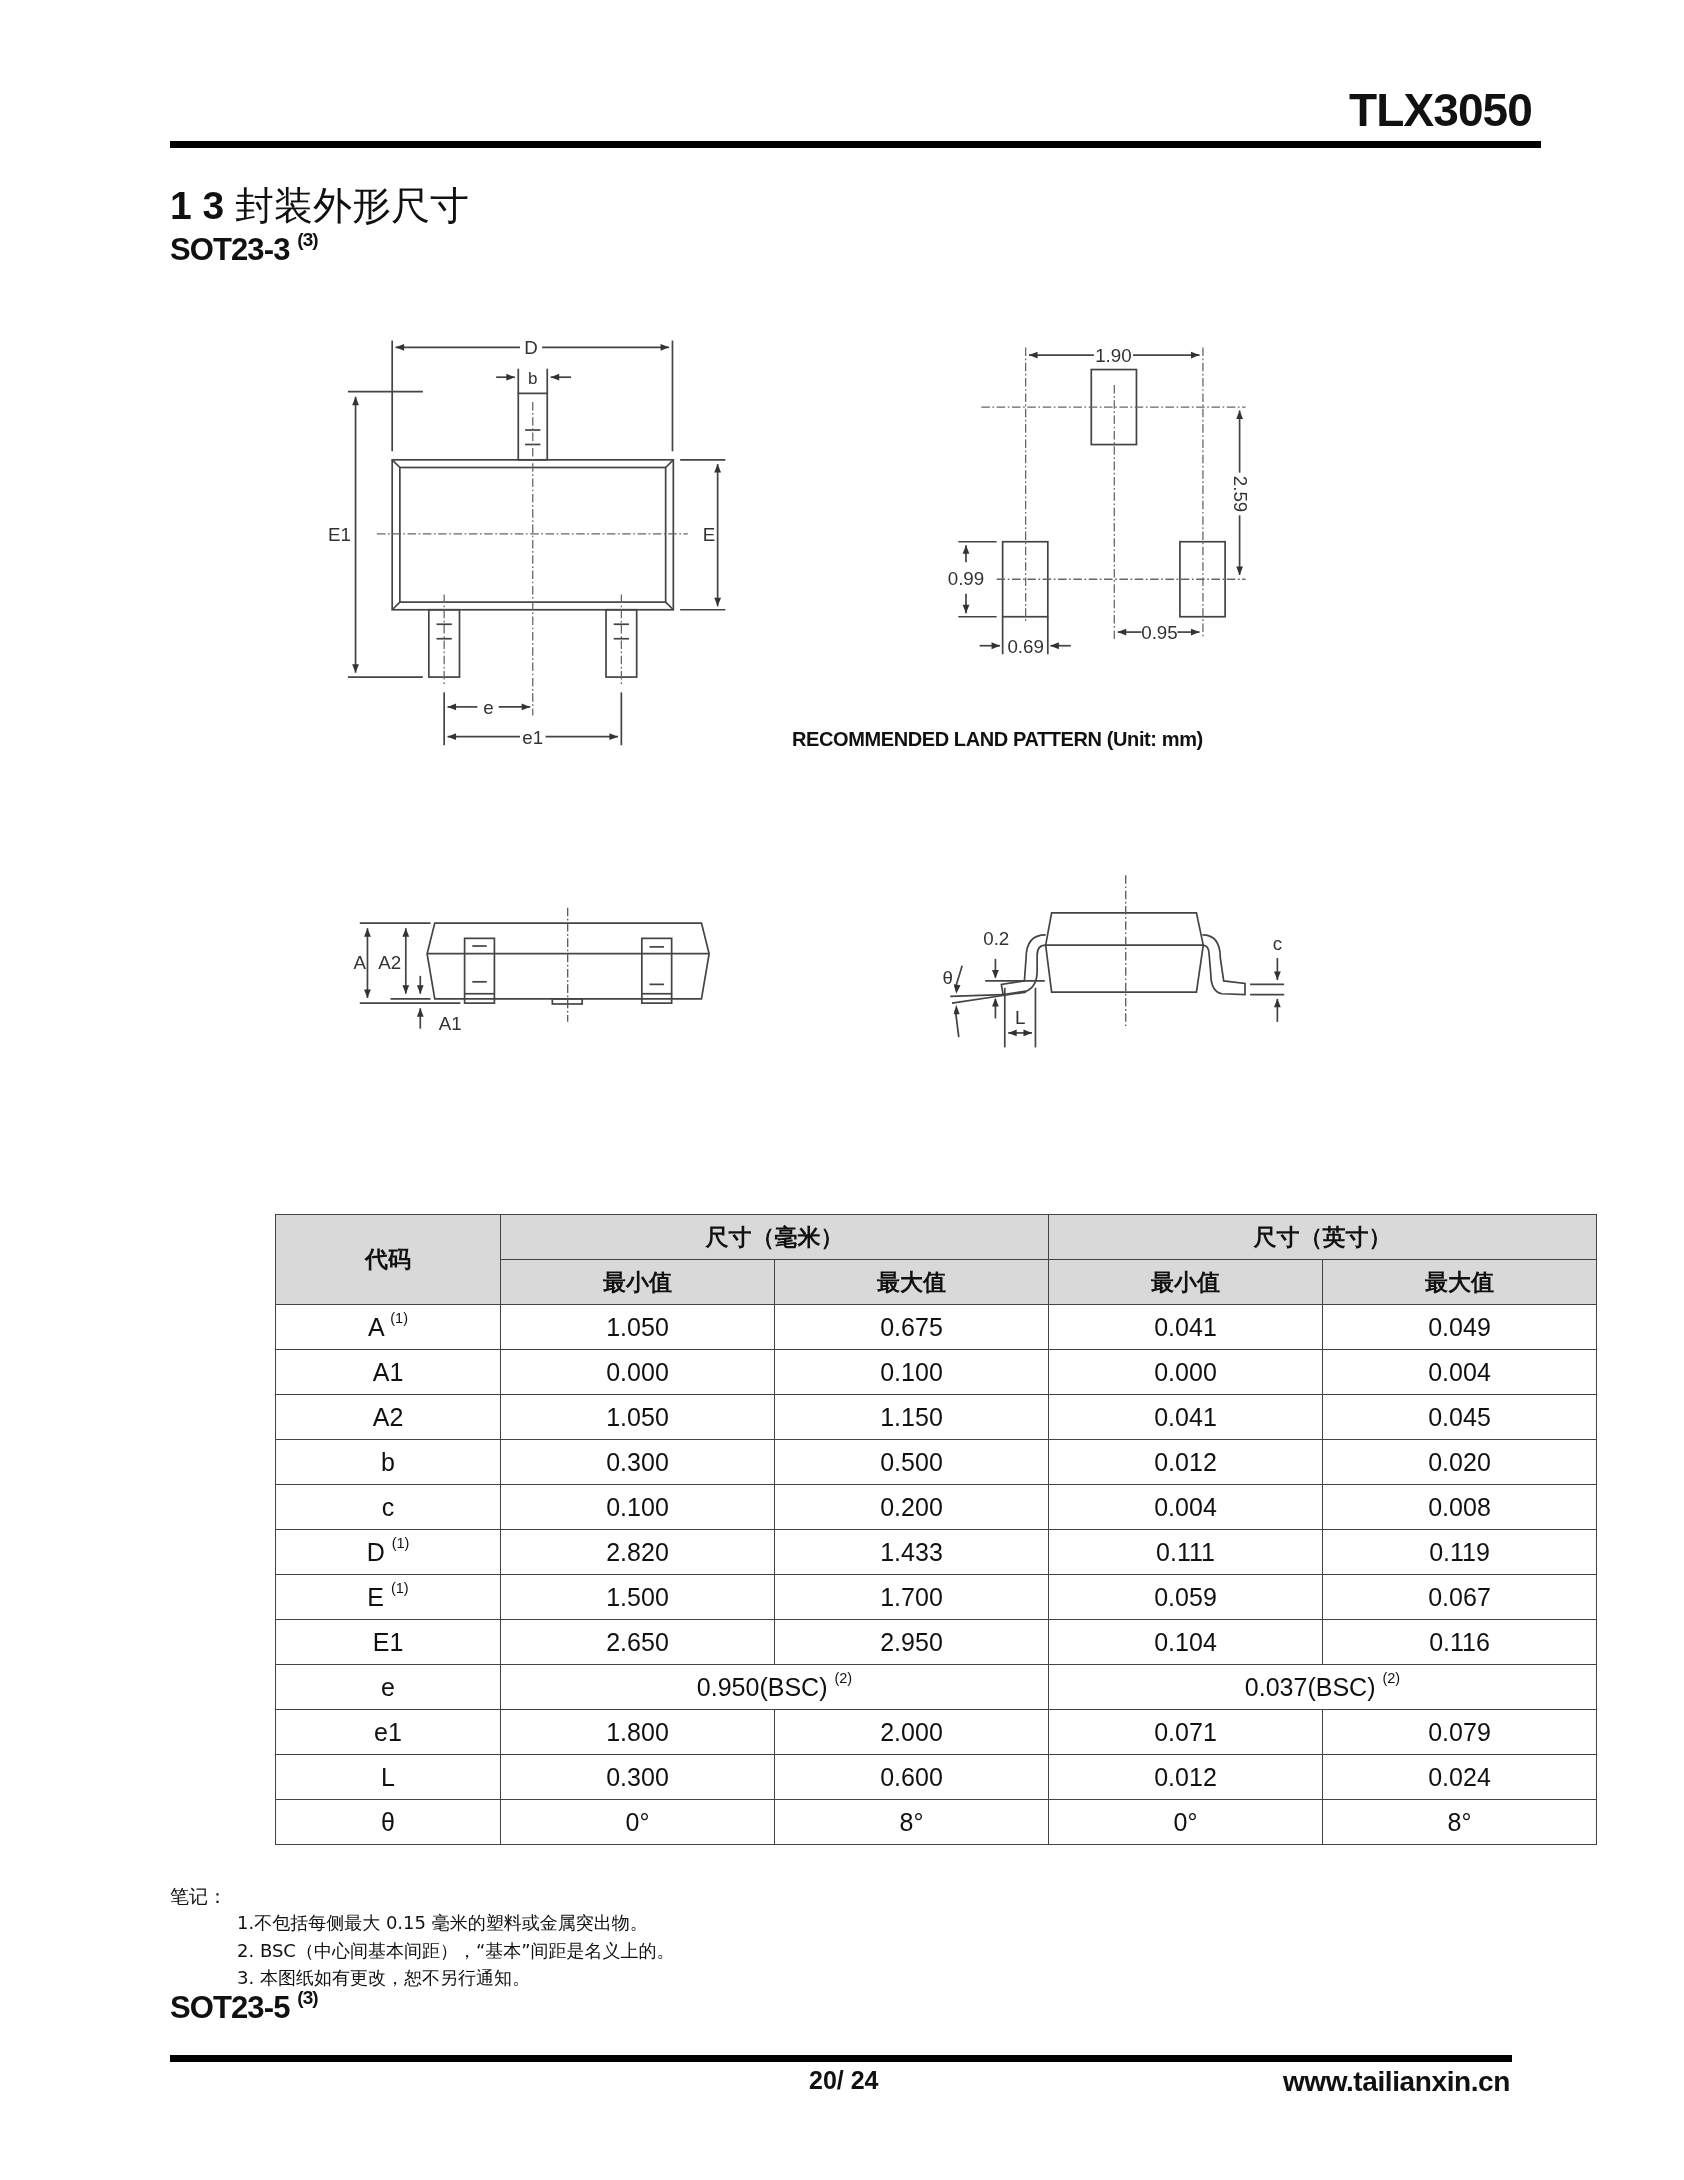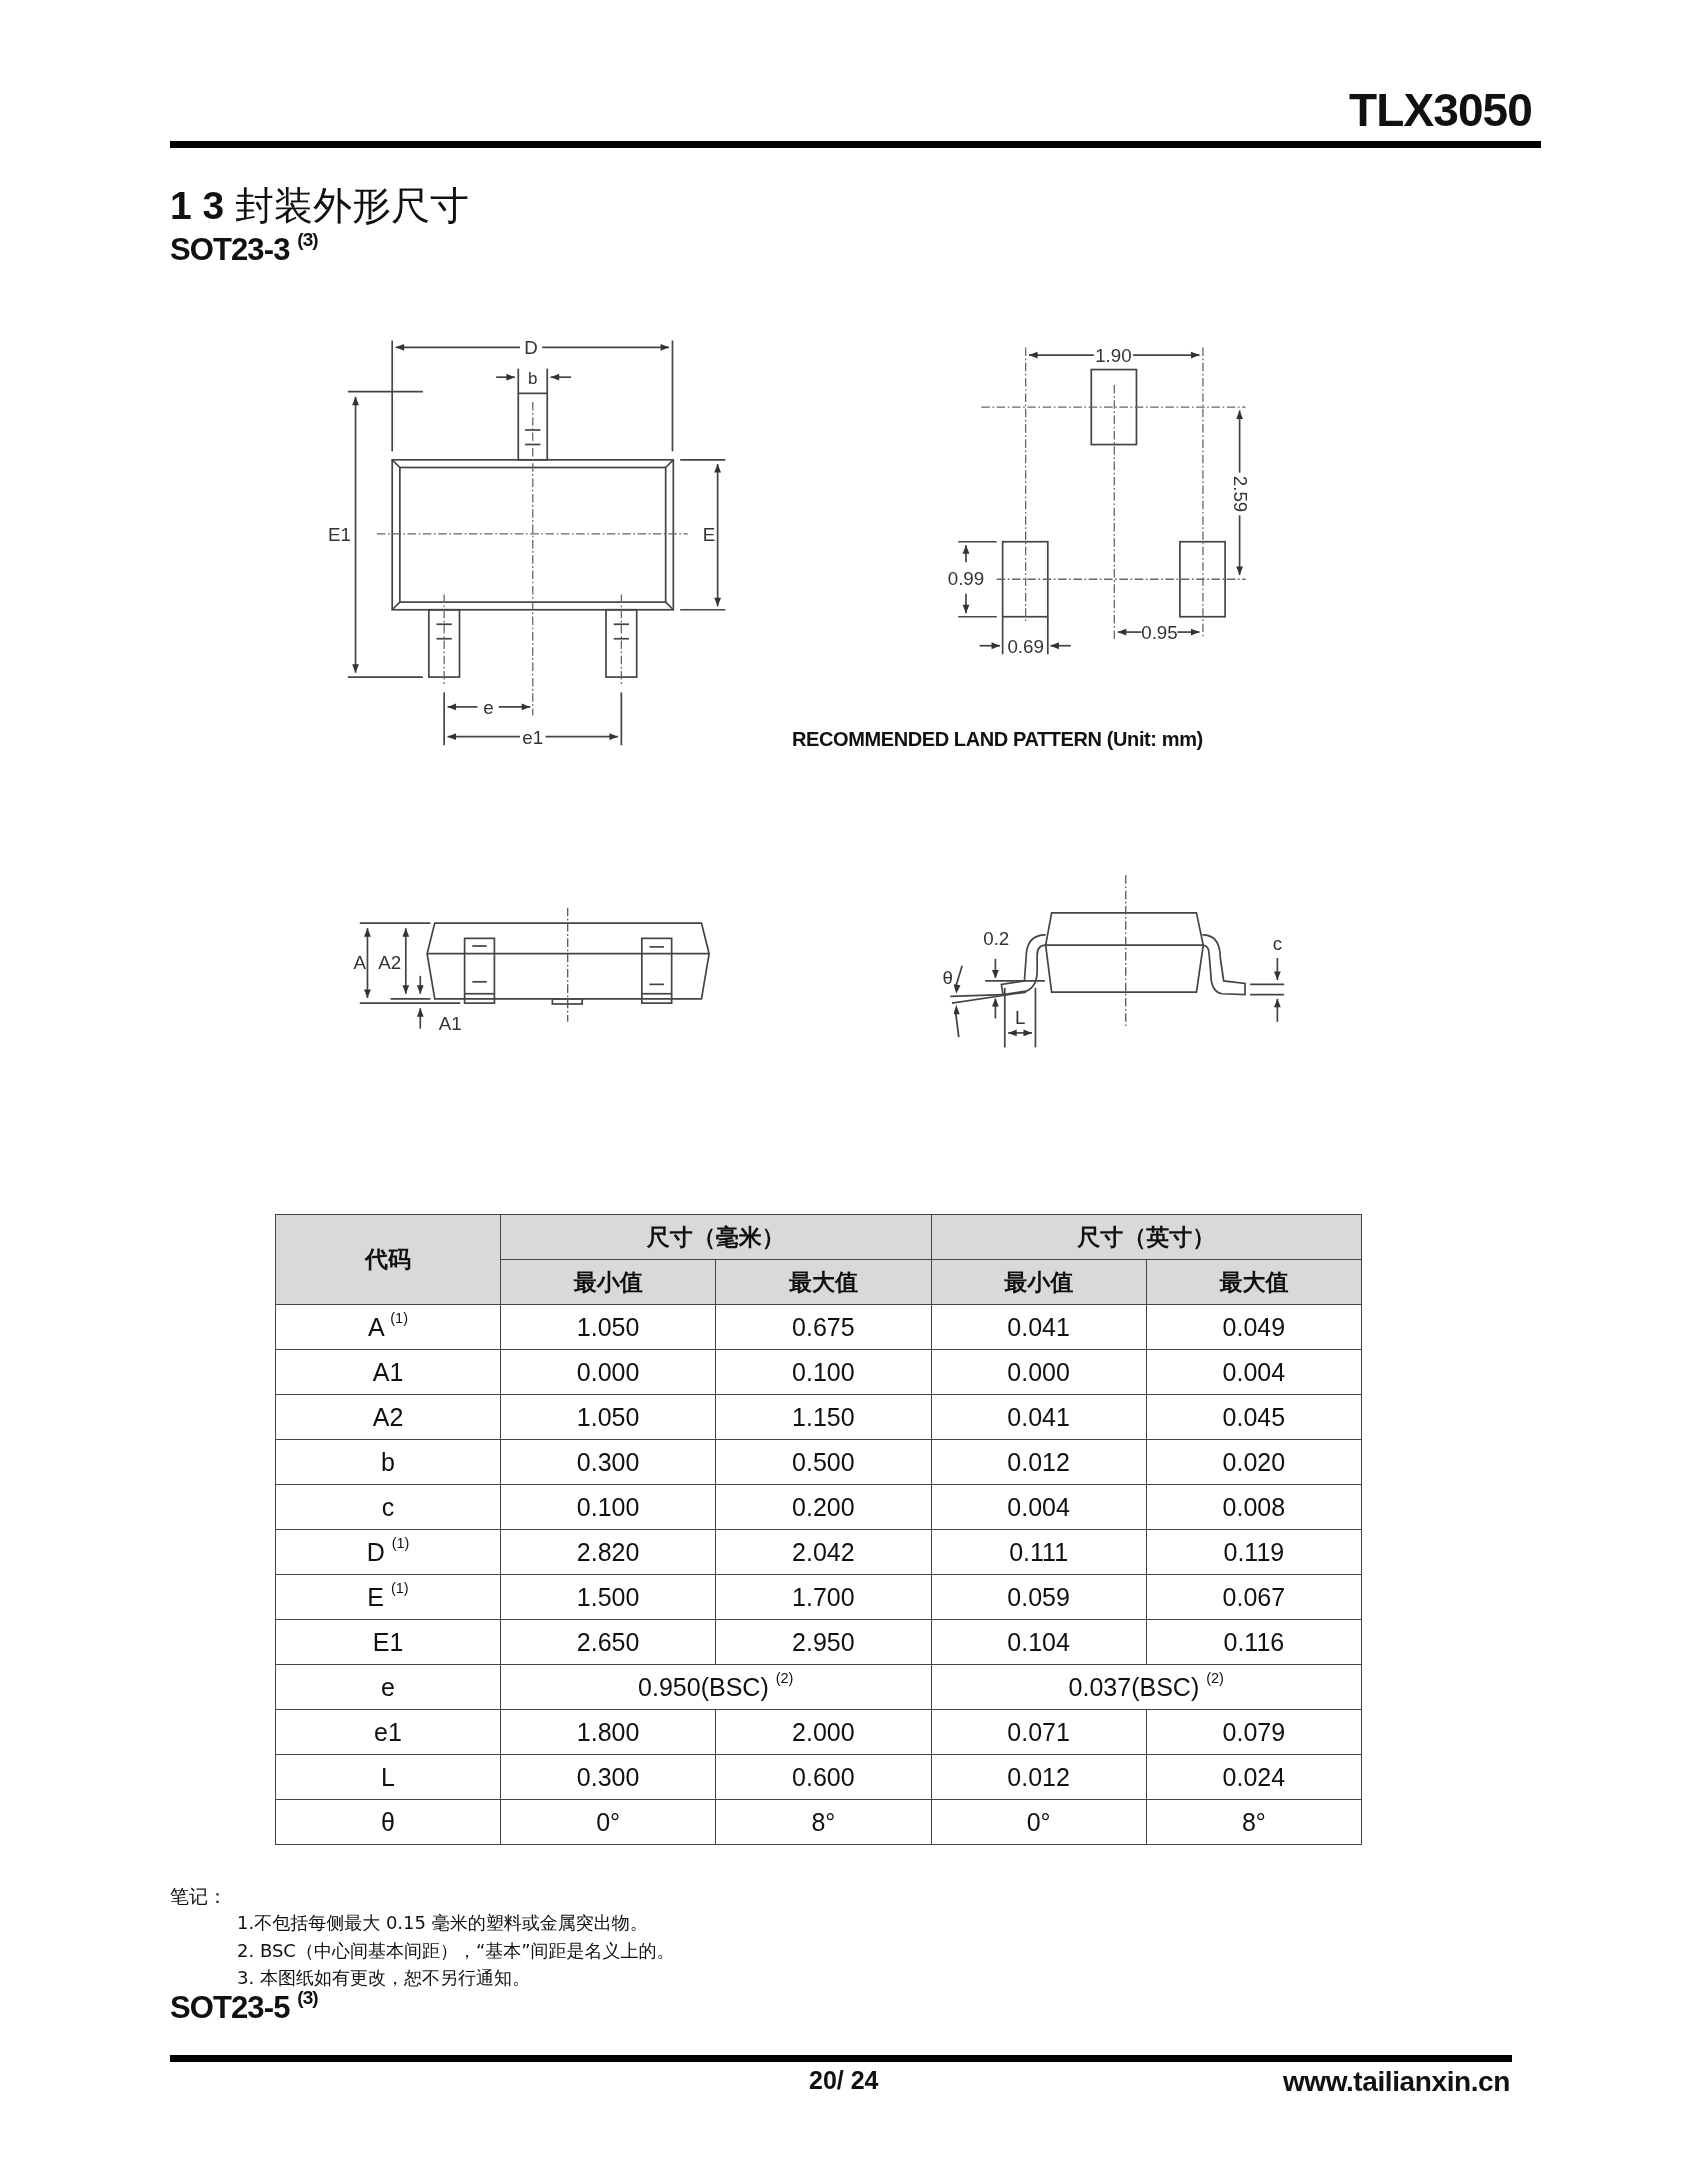--- a/index.html
+++ b/index.html
@@ -8,21 +8,21 @@
   .abs { position:absolute; }
   .doc-title { right:153px; top:83px; font-size:46px; font-weight:bold; letter-spacing:-0.9px; }
   .rule-top { left:170px; width:1371px; top:141px; height:6.8px; background:#000; }
   .section-title { left:170px; top:179px; font-size:39px; font-weight:bold; }
   .section-title .cjk { font-weight:normal; font-family:"DejaVu Sans", sans-serif; }
   .pkg-title { left:170px; font-size:31px; font-weight:bold; letter-spacing:-0.9px; }
   .pkg-title sup { font-size:19px; vertical-align:top; position:relative; top:-3.4px; }
   .land-caption { left:792px; top:728px; font-size:20px; font-weight:bold; letter-spacing:-0.4px; }
   svg text { font-family:"Liberation Sans", "DejaVu Sans", sans-serif; fill:#333; }
 
-  table.dims { position:absolute; left:275px; top:1214px; width:1087px; border-collapse:collapse;
+  table.dims { position:absolute; left:275px; top:1214px; width:1322px; border-collapse:collapse;
                font-size:25px; }
   table.dims td, table.dims th { border:1.7px solid #444; text-align:center; height:44px; padding:0; }
   table.dims th { background:#d9d9d9; font-weight:bold; font-family:"DejaVu Sans", sans-serif; font-size:23px; }
   table.dims col.c0 { width:225px; }
   table.dims sup { font-size:14.5px; vertical-align:top; position:relative; top:-2.6px; }
 
   .notes-label { left:170px; top:1884px; font-size:19px; font-family:"DejaVu Sans", sans-serif;text-align:center; }
   .note { left:237px; font-size:18px; font-family:"DejaVu Sans", sans-serif; }
   .rule-bottom { left:170px; width:1342px; top:2055px; height:6.8px; background:#000; }
   .page-num { left:809px; top:2066px; font-size:25px; font-weight:bold; }
@@ -301,21 +301,21 @@
       <tr>
         <td><span>c</span></td>
         <td><span>0.100</span></td>
         <td><span>0.200</span></td>
         <td><span>0.004</span></td>
         <td><span>0.008</span></td>
       </tr>
       <tr>
         <td><span>D</span> <sup>(1)</sup></td>
         <td><span>2.820</span></td>
-        <td><span>2.042</span></td>
+        <td><span>1.433</span></td>
         <td><span>0.111</span></td>
         <td><span>0.119</span></td>
       </tr>
       <tr>
         <td><span>E</span> <sup>(1)</sup></td>
         <td><span>1.500</span></td>
         <td><span>1.700</span></td>
         <td><span>0.059</span></td>
         <td><span>0.067</span></td>
       </tr>

